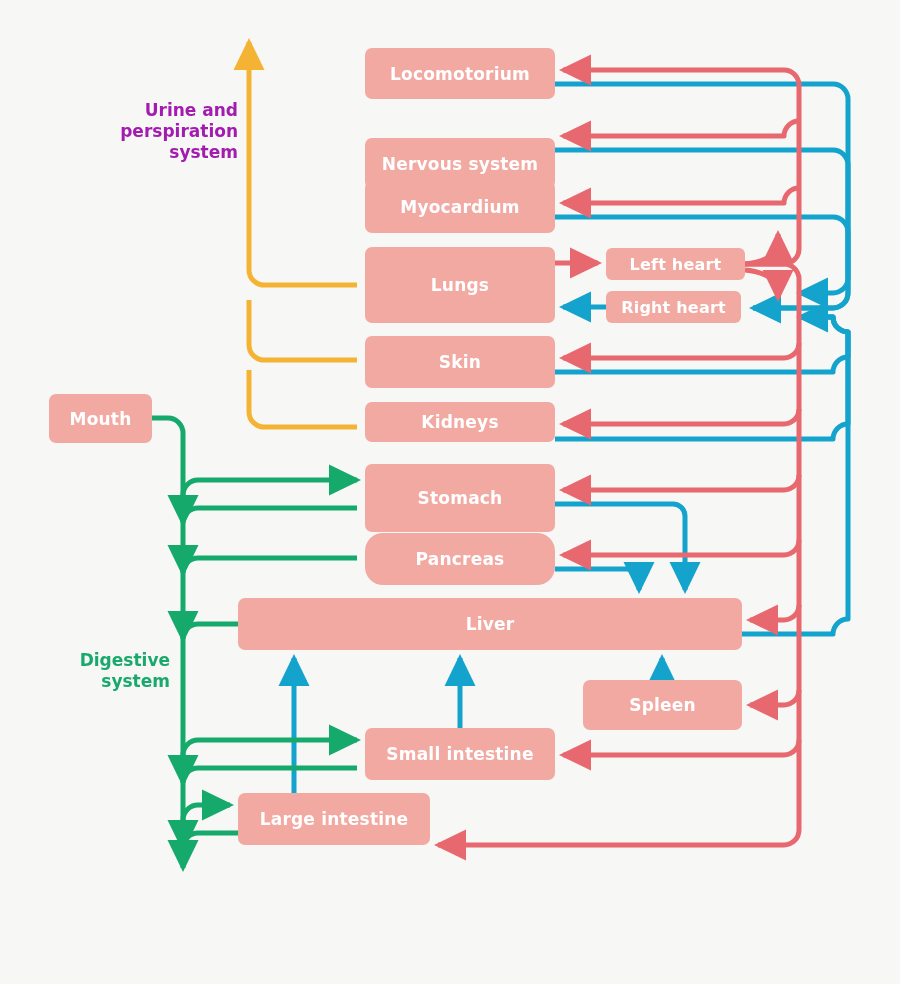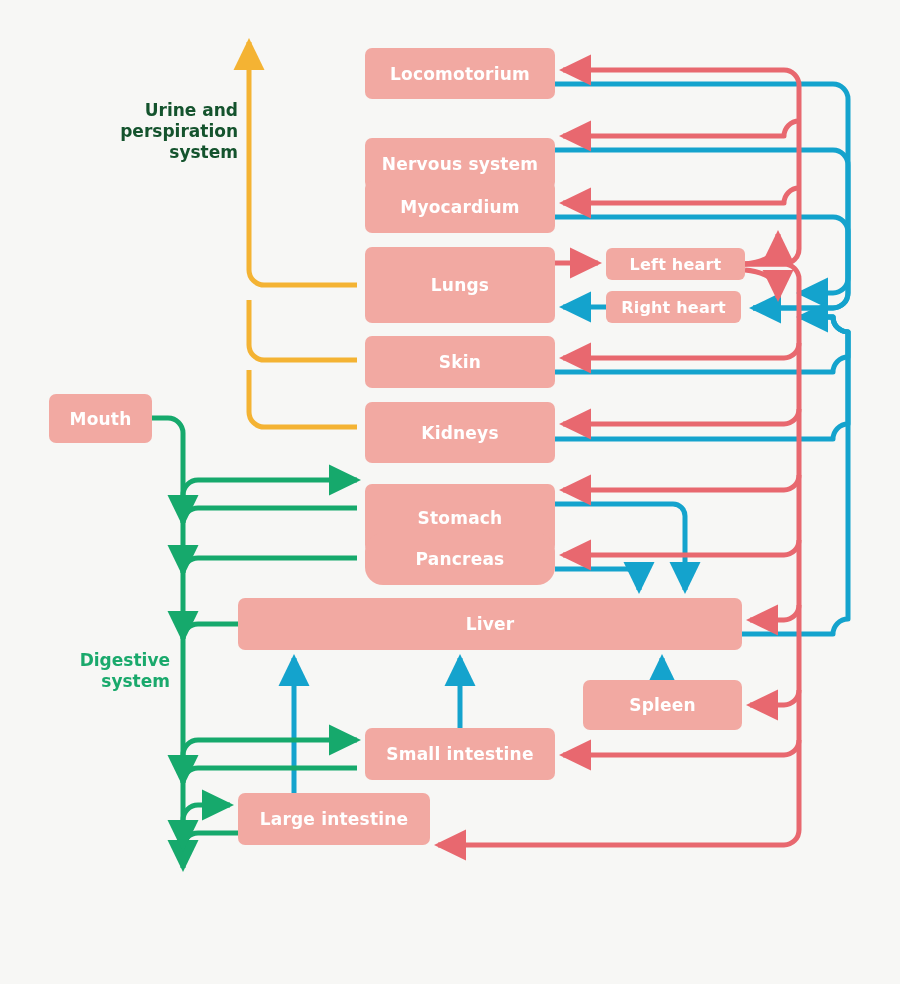--- a/index.html
+++ b/index.html
@@ -24,21 +24,21 @@
     box-sizing:border-box;
   }
   .node.small{font-size:16px;border-radius:6px;}
   .sys-label{
     position:absolute;
     font-weight:bold;
     font-size:17px;
     line-height:21px;
     white-space:pre-line;
   }
-  .sys-label.urine{color:#14532d;text-align:right;}
+  .sys-label.urine{color:#a21caf;text-align:right;}
   .sys-label.digest{color:#1aa96c;text-align:right;}
 </style>
 </head>
 <body>
 
 <div id="stage">
 
   <svg id="wires" viewBox="0 0 900 984" xmlns="http://www.w3.org/2000/svg">
     <defs>
       <marker id="ar-red" markerWidth="7" markerHeight="7" refX="5.6" refY="3.5" orient="auto">
@@ -135,22 +135,22 @@
 perspiration
 system</div>
   <div class="sys-label digest" style="left:10px;top:650px;width:160px;">Digestive
 system</div>
 
   <div class="node" style="left:365px;top:48px;width:190px;height:51px;">Locomotorium</div>
   <div class="node" style="left:365px;top:114px;width:190px;height:51px;margin-top:24px;">Nervous system</div>
   <div class="node" style="left:365px;top:181px;width:190px;height:52px;">Myocardium</div>
   <div class="node" style="left:365px;top:247px;width:190px;height:76px;">Lungs</div>
   <div class="node" style="left:365px;top:336px;width:190px;height:52px;">Skin</div>
-  <div class="node" style="left:365px;top:402px;width:190px;height:61px;">Kidneys</div>
-  <div class="node" style="left:365px;top:484px;width:190px;height:68px;">Stomach</div>
+  <div class="node" style="left:365px;top:402px;width:190px;height:40px;">Kidneys</div>
+  <div class="node" style="left:365px;top:464px;width:190px;height:68px;">Stomach</div>
   <div class="node" style="left:365px;top:533px;width:190px;height:52px;border-radius:18px;">Pancreas</div>
   <div class="node" style="left:238px;top:598px;width:504px;height:52px;">Liver</div>
   <div class="node" style="left:583px;top:680px;width:159px;height:50px;">Spleen</div>
   <div class="node" style="left:365px;top:728px;width:190px;height:52px;">Small intestine</div>
   <div class="node" style="left:238px;top:793px;width:192px;height:52px;">Large intestine</div>
   <div class="node" style="left:49px;top:394px;width:103px;height:49px;">Mouth</div>
   <div class="node small" style="left:606px;top:248px;width:139px;height:32px;">Left heart</div>
   <div class="node small" style="left:606px;top:291px;width:135px;height:32px;">Right heart</div>
 
 </div>

